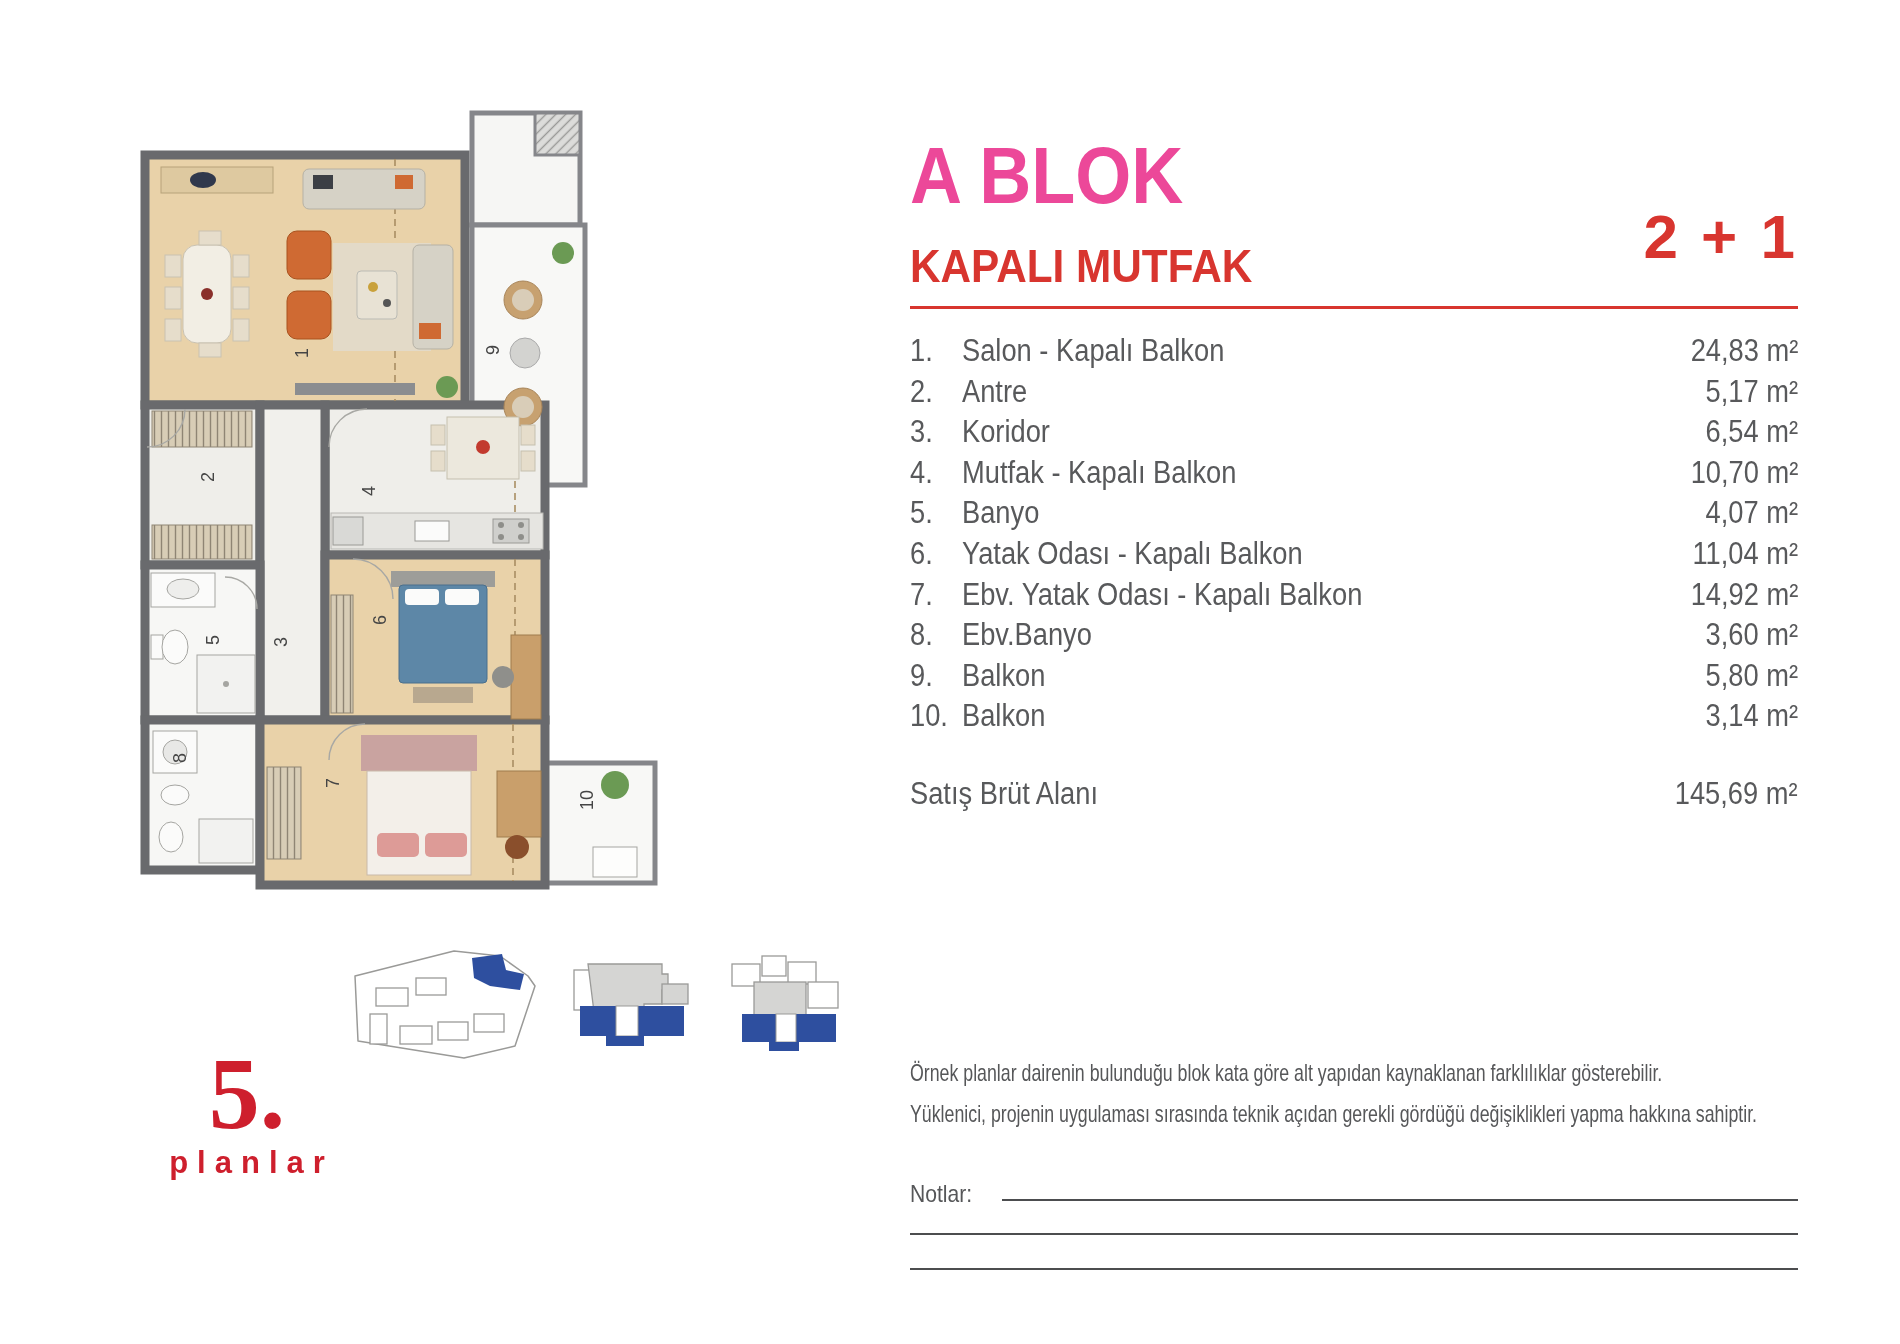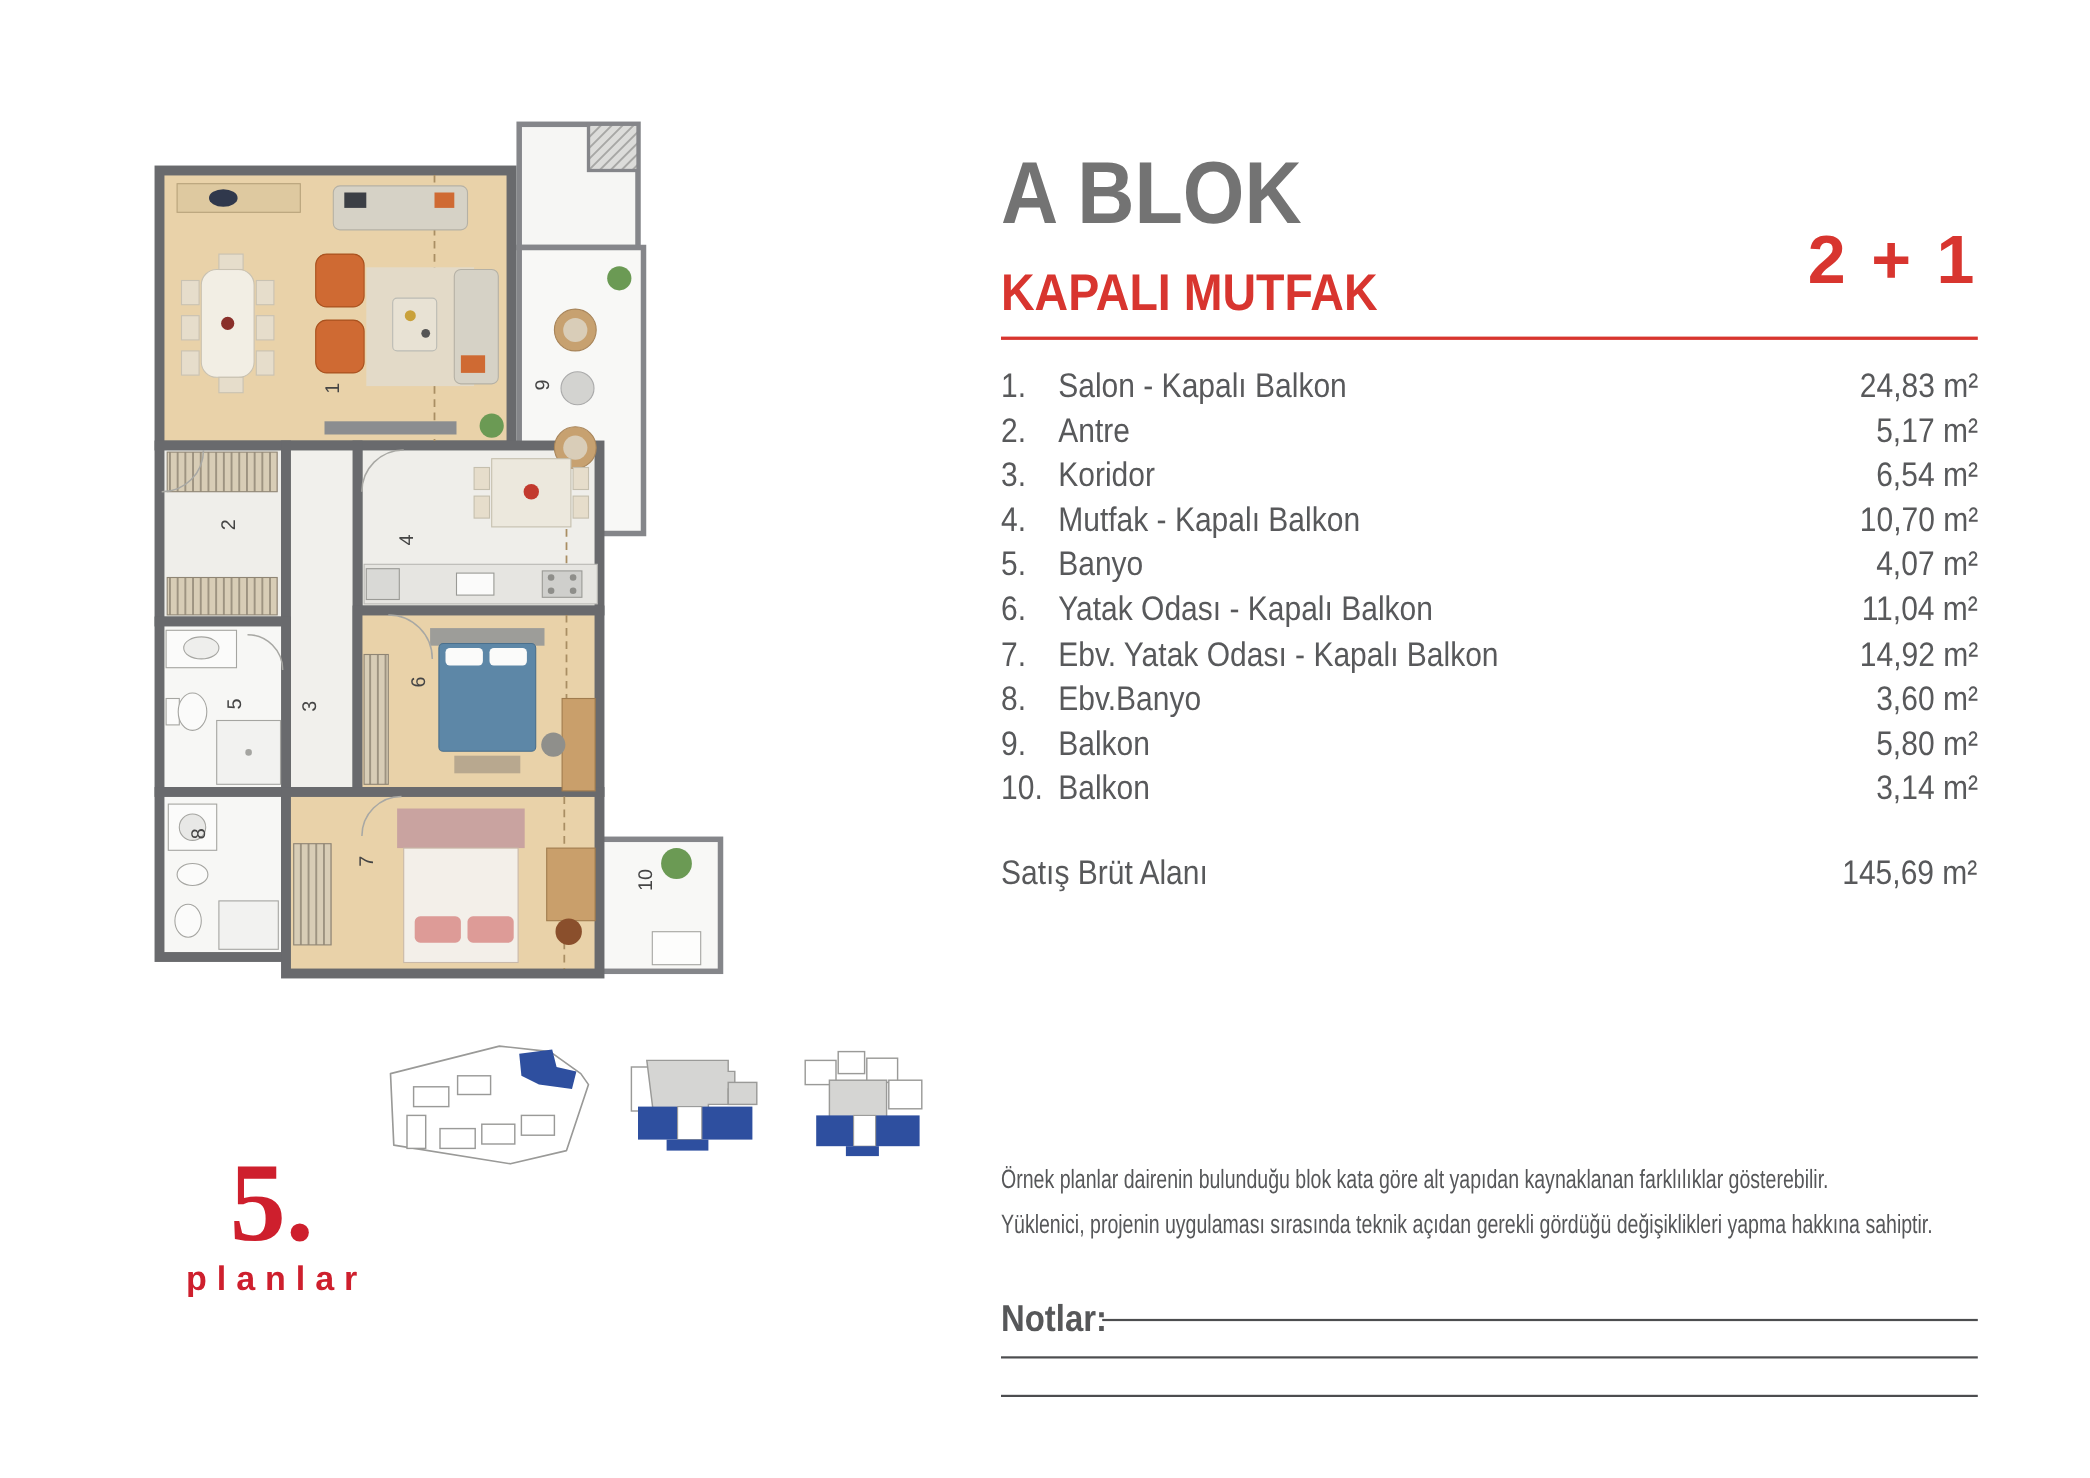--- a/index.html
+++ b/index.html
@@ -10,40 +10,40 @@
   .abs{position:absolute;}
   i{font-style:normal;}
   
   .cond{display:inline-block;transform:scaleX(.88);transform-origin:0 50%;white-space:nowrap;}
   .cond-r{display:inline-block;transform:scaleX(.88);transform-origin:100% 50%;white-space:nowrap;}
   .cond-t{display:inline-block;transform:scaleX(.9);transform-origin:0 50%;white-space:nowrap;}
   .cond-d{display:inline-block;transform:scaleX(.74);transform-origin:0 50%;white-space:nowrap;}
 
   
   .right-col{left:910px;width:888px;}
-  .block-title{top:136px;font-size:80px;font-weight:700;color:#737373;line-height:1;}
+  .block-title{top:136px;font-size:80px;font-weight:700;color:#ec4899;line-height:1;}
   .block-subtitle{top:242px;font-size:47px;font-weight:700;color:#d8352f;line-height:1;}
   .unit-type{top:206px;right:102px;left:auto;font-size:62px;font-weight:700;color:#d8352f;letter-spacing:3px;line-height:1;}
   .title-divider{top:306px;height:3px;background:#d8352f;}
 
   .room-list{top:329px;}
   .room-row{position:relative;height:40.6px;font-size:31px;color:#58595b;}
   .room-row .no{position:absolute;left:0;top:4px;}
   .room-row .nm{position:absolute;left:52px;top:4px;}
   .room-row .ar{position:absolute;right:0;top:4px;}
 
   .totals{top:772px;}
   .total-row{position:relative;height:43px;font-size:31px;color:#58595b;}
   .total-row .nm{position:absolute;left:0;top:4px;}
   .total-row .ar{position:absolute;right:0;top:4px;}
 
   .disclaimer{top:1056px;font-size:24px;color:#565759;}
   .disclaimer .dline{height:41px;line-height:34px;}
 
-  .notes-label{left:910px;top:1180px;font-size:34px;color:#565759;font-weight:bold;}
+  .notes-label{left:910px;top:1180px;font-size:24px;color:#565759;}
   .notes-line{height:0;border-top:2px solid #4c4d4f;}
   .nl1{left:1002px;top:1199px;width:796px;}
   .nl2{left:910px;top:1233px;width:888px;}
   .nl3{left:910px;top:1268px;width:888px;}
 
   
   .logo{left:92px;top:1046px;width:310px;text-align:center;color:#ce1f2d;}
   .logo-number{font-family:"Liberation Serif", serif;font-weight:700;font-size:102px;line-height:.95;}
   .logo-name{font-family:"Liberation Serif", serif;font-weight:700;font-size:47px;letter-spacing:18px;margin-left:18px;margin-top:6px;line-height:1;}
   .logo-subname{font-weight:700;font-size:31px;letter-spacing:9px;margin-left:9px;margin-top:4px;line-height:1;}

